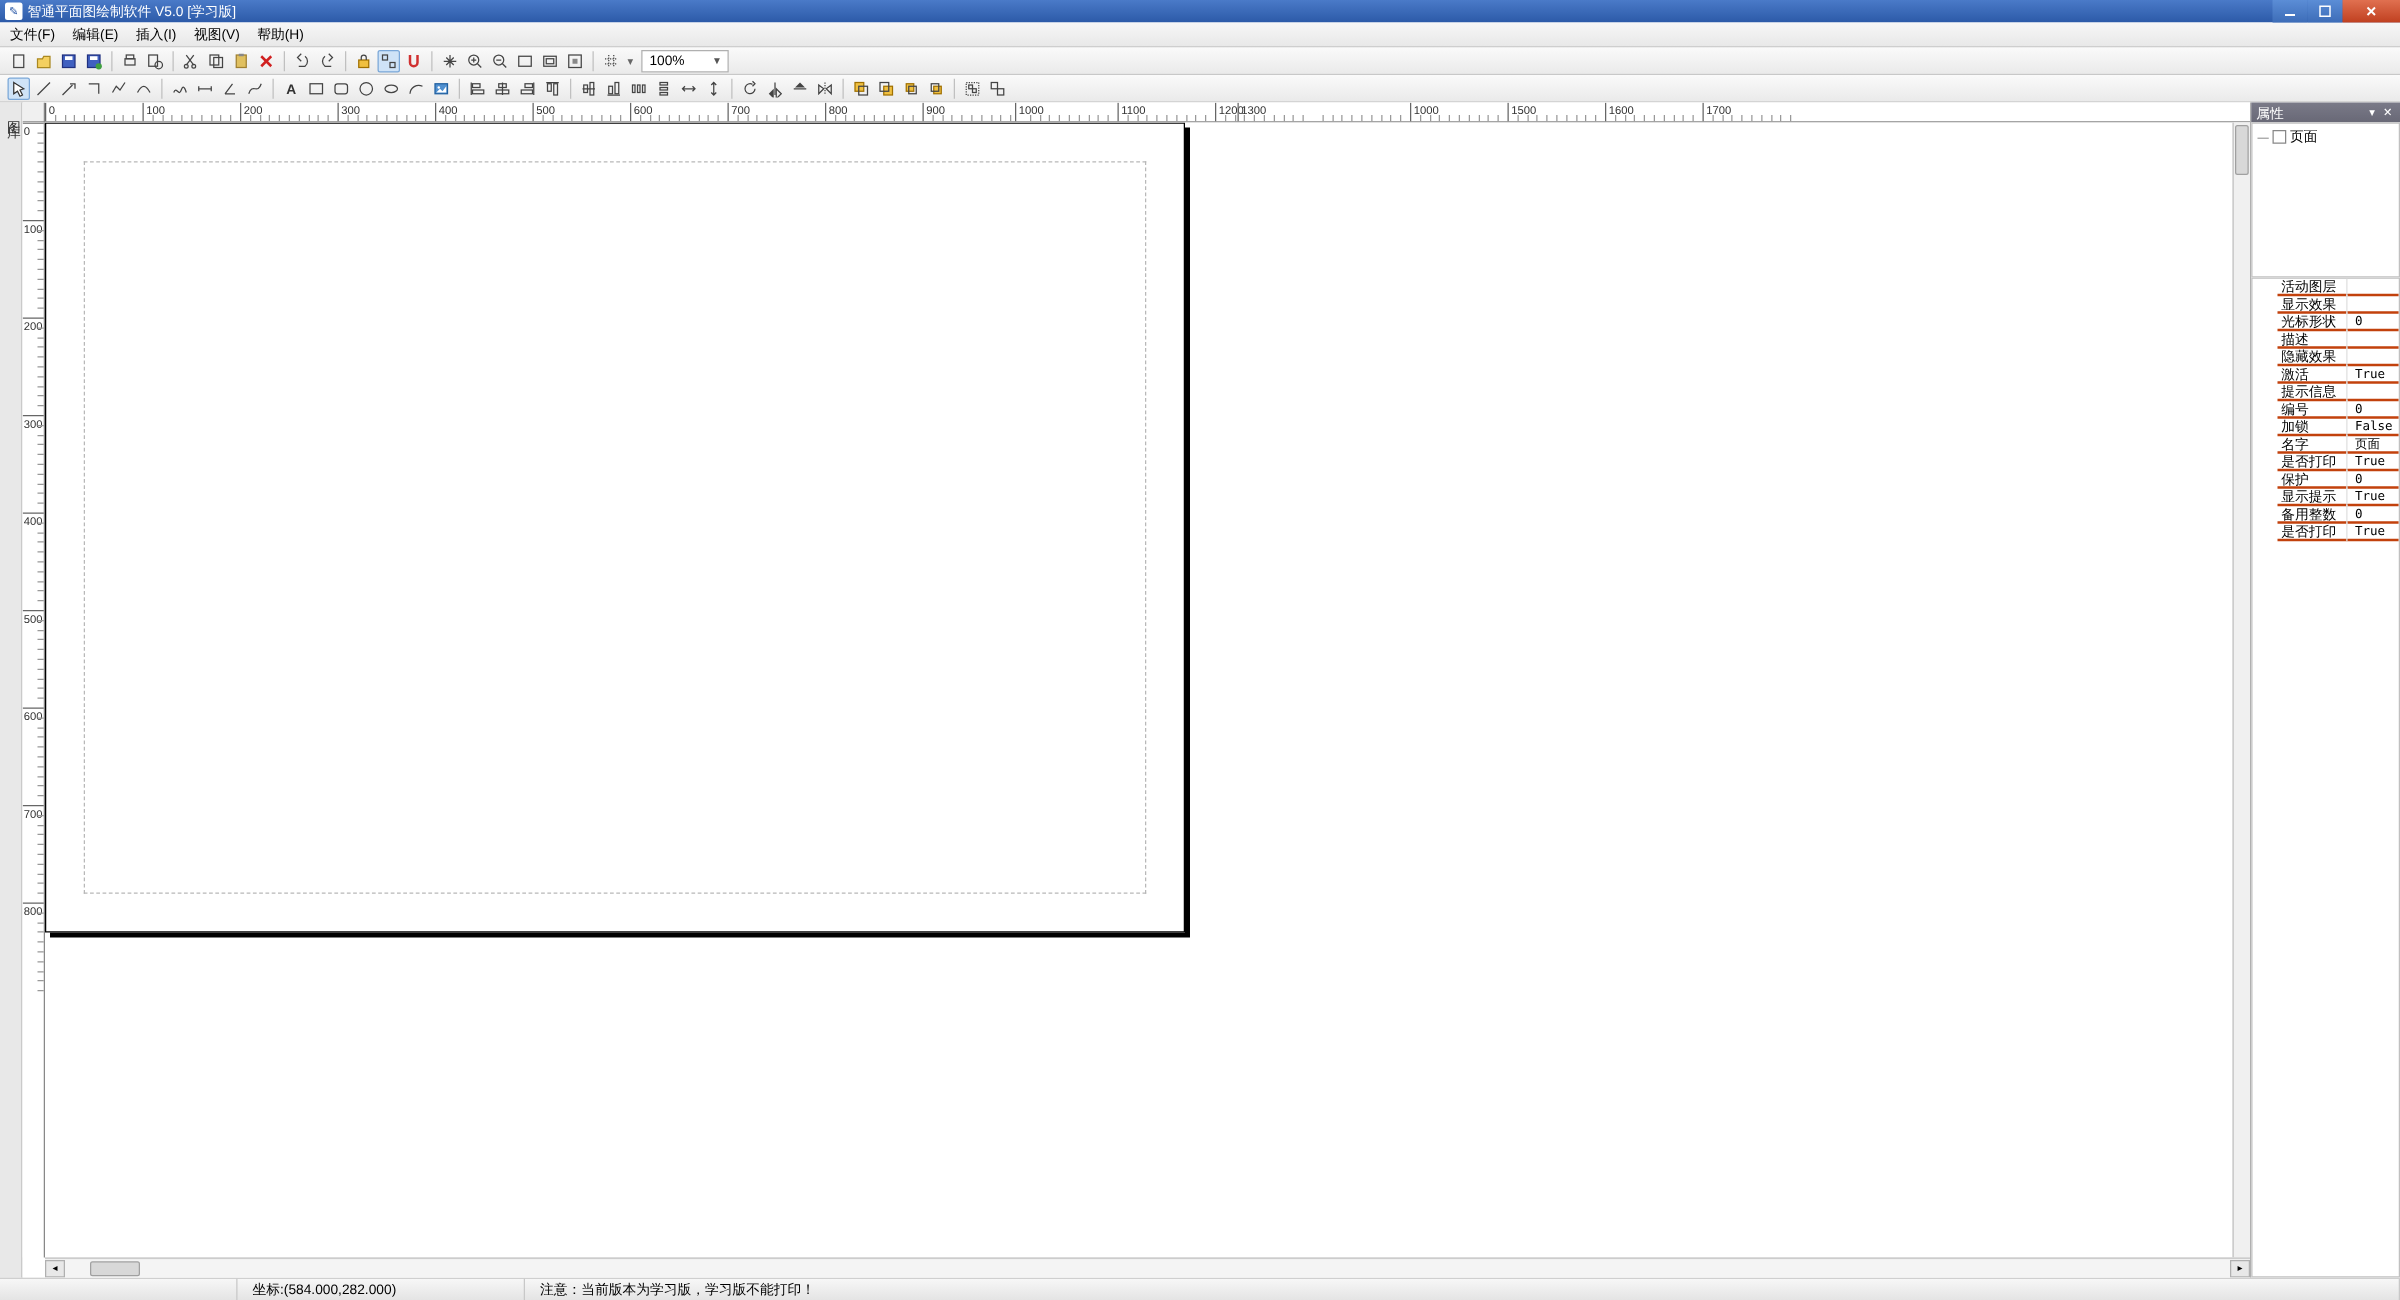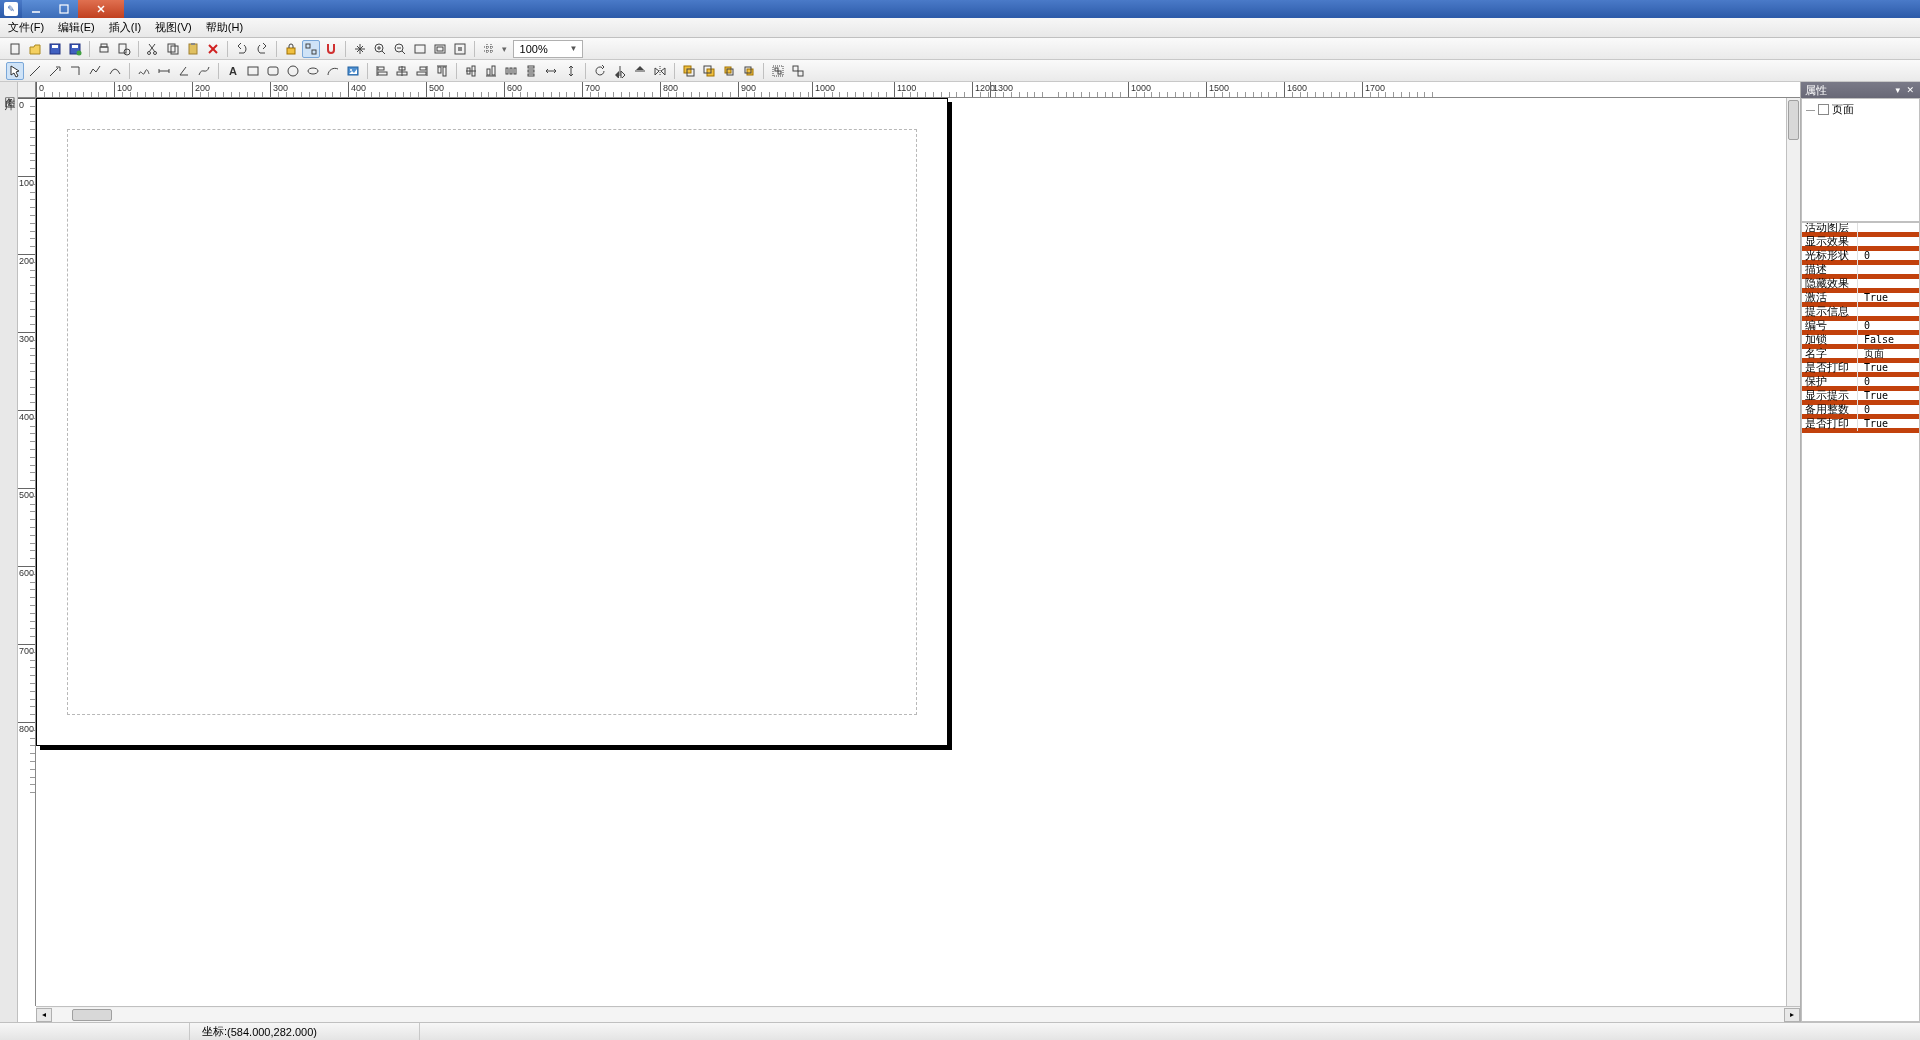--- a/index.html
+++ b/index.html
@@ -52,21 +52,21 @@
 .hscroll .arrow { width:16px; height:14px; background:#e8e8e8; border:1px solid #b0b0b0; display:flex;align-items:center;justify-content:center;font-size:8px;}
 
 
 .right-panel { width: 120px; background:#f0f0f0; border-left:1px solid #b0b0b0; display:flex; flex-direction:column;}
 .panel-header { height:16px; background:linear-gradient(#7a7a88,#686876); color:#fff; font-size:11px; display:flex; align-items:center; padding:0 4px; justify-content:space-between;}
 .panel-header .ctrls { font-size:9px; letter-spacing:2px;}
 .tree-area { background:#fff; border:1px solid #c0c0c0; margin:0; height:124px; padding:2px 4px; font-size:11px; color:#000;}
 .tree-item { display:flex; align-items:center; gap:3px; padding:1px 0;}
 .tree-item .doc-icon { width:11px; height:11px; border:1px solid #888; background:#fff; position:relative;}
 .prop-grid { flex:1; background:#fff; border:1px solid #c0c0c0; overflow:auto;}
-.prop-row { display:flex; border-bottom:5px solid #c2410c; font-size:11px; height:14px; align-items:center;}
+.prop-row { display:flex; border-bottom:2px solid #c2410c; font-size:11px; height:14px; align-items:center;margin-left:20px;}
 .prop-row .k { width:56px; padding-left:3px; border-right:1px solid #e0e0e0; color:#000; white-space:nowrap; overflow:hidden;}
 .prop-row .v { flex:1; padding-left:6px; font-family: Consolas, monospace; font-size:10px; color:#000;}
 
 
 .vscroll-canvas { position:absolute; top:16px; right:0; bottom:16px; width:14px; background:#f0f0f0; border-left:1px solid #c0c0c0;}
 .vscroll-canvas .thumb { position:absolute; top:2px; left:1px; right:1px; height:40px; background:#d8d8d8; border:1px solid #a0a0a0; border-radius:2px;}
 
 
 .statusbar { height:18px; background:linear-gradient(#f7f7f7,#e4e4e4); border-top:1px solid #c0c0c0; display:flex; align-items:center; font-size:11px; color:#000;}
 .statusbar .cell { padding:0 12px; border-right:1px solid #c8c8c8; height:100%; display:flex; align-items:center;}
@@ -76,20 +76,21 @@
 
 
 .ic { stroke:#444; stroke-width:1; fill:none; }
 .icf { fill:#444; stroke:none;}
 </style>
 </head>
 <body>
 
 <div class="titlebar">
   <span class="app-icon">✎</span>
+  <span class="title-text">智通平面图绘制软件 V5.0 [学习版]</span>
   <div class="win-btns">
     <div class="win-btn win-min">
         <svg viewBox="0 0 10 10">
           <line x1="1" y1="8" x2="9" y2="8" stroke="#fff" stroke-width="1.5"></line>
         </svg>
       </div>
     <div class="win-btn win-max">
         <svg viewBox="0 0 10 10">
           <rect x="1" y="1" width="8" height="8" fill="none" stroke="#fff" stroke-width="1.2"></rect>
         </svg>
@@ -911,13 +912,14 @@
       </div>
   </div>
 </div>
 
 <div class="statusbar">
   <div class="cell first"></div>
   <div class="cell coord">
     <span>坐标:</span>
     <span>(584.000,282.000)</span>
   </div>
+  <div class="cell note">注意：当前版本为学习版，学习版不能打印！</div>
 </div>
 
 </body></html>

